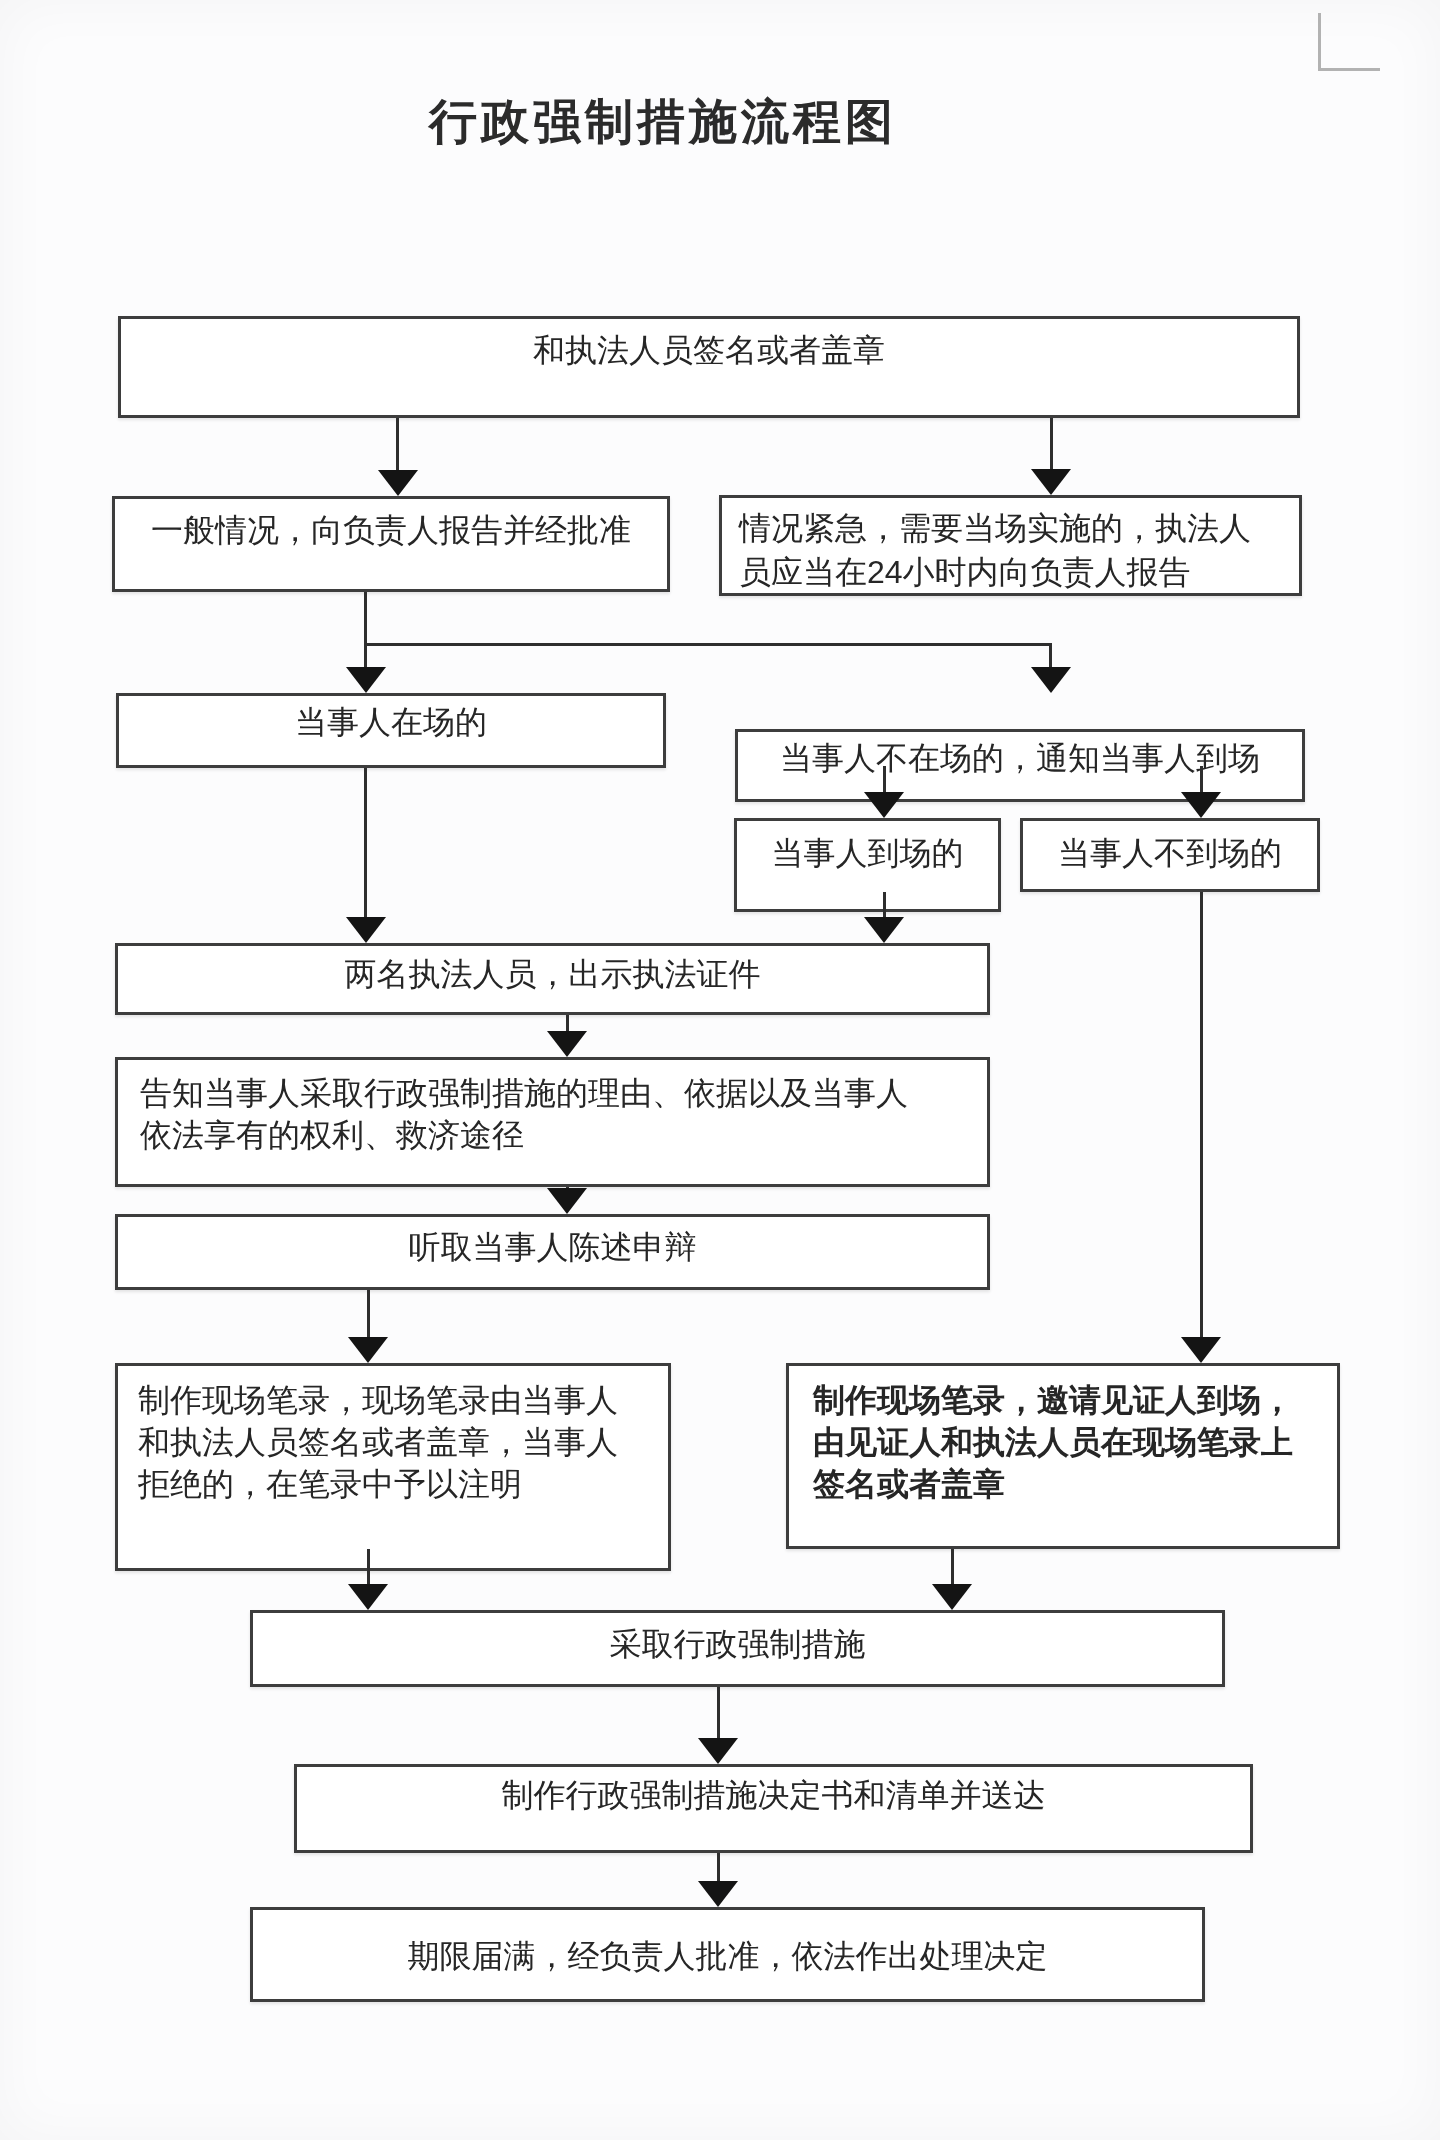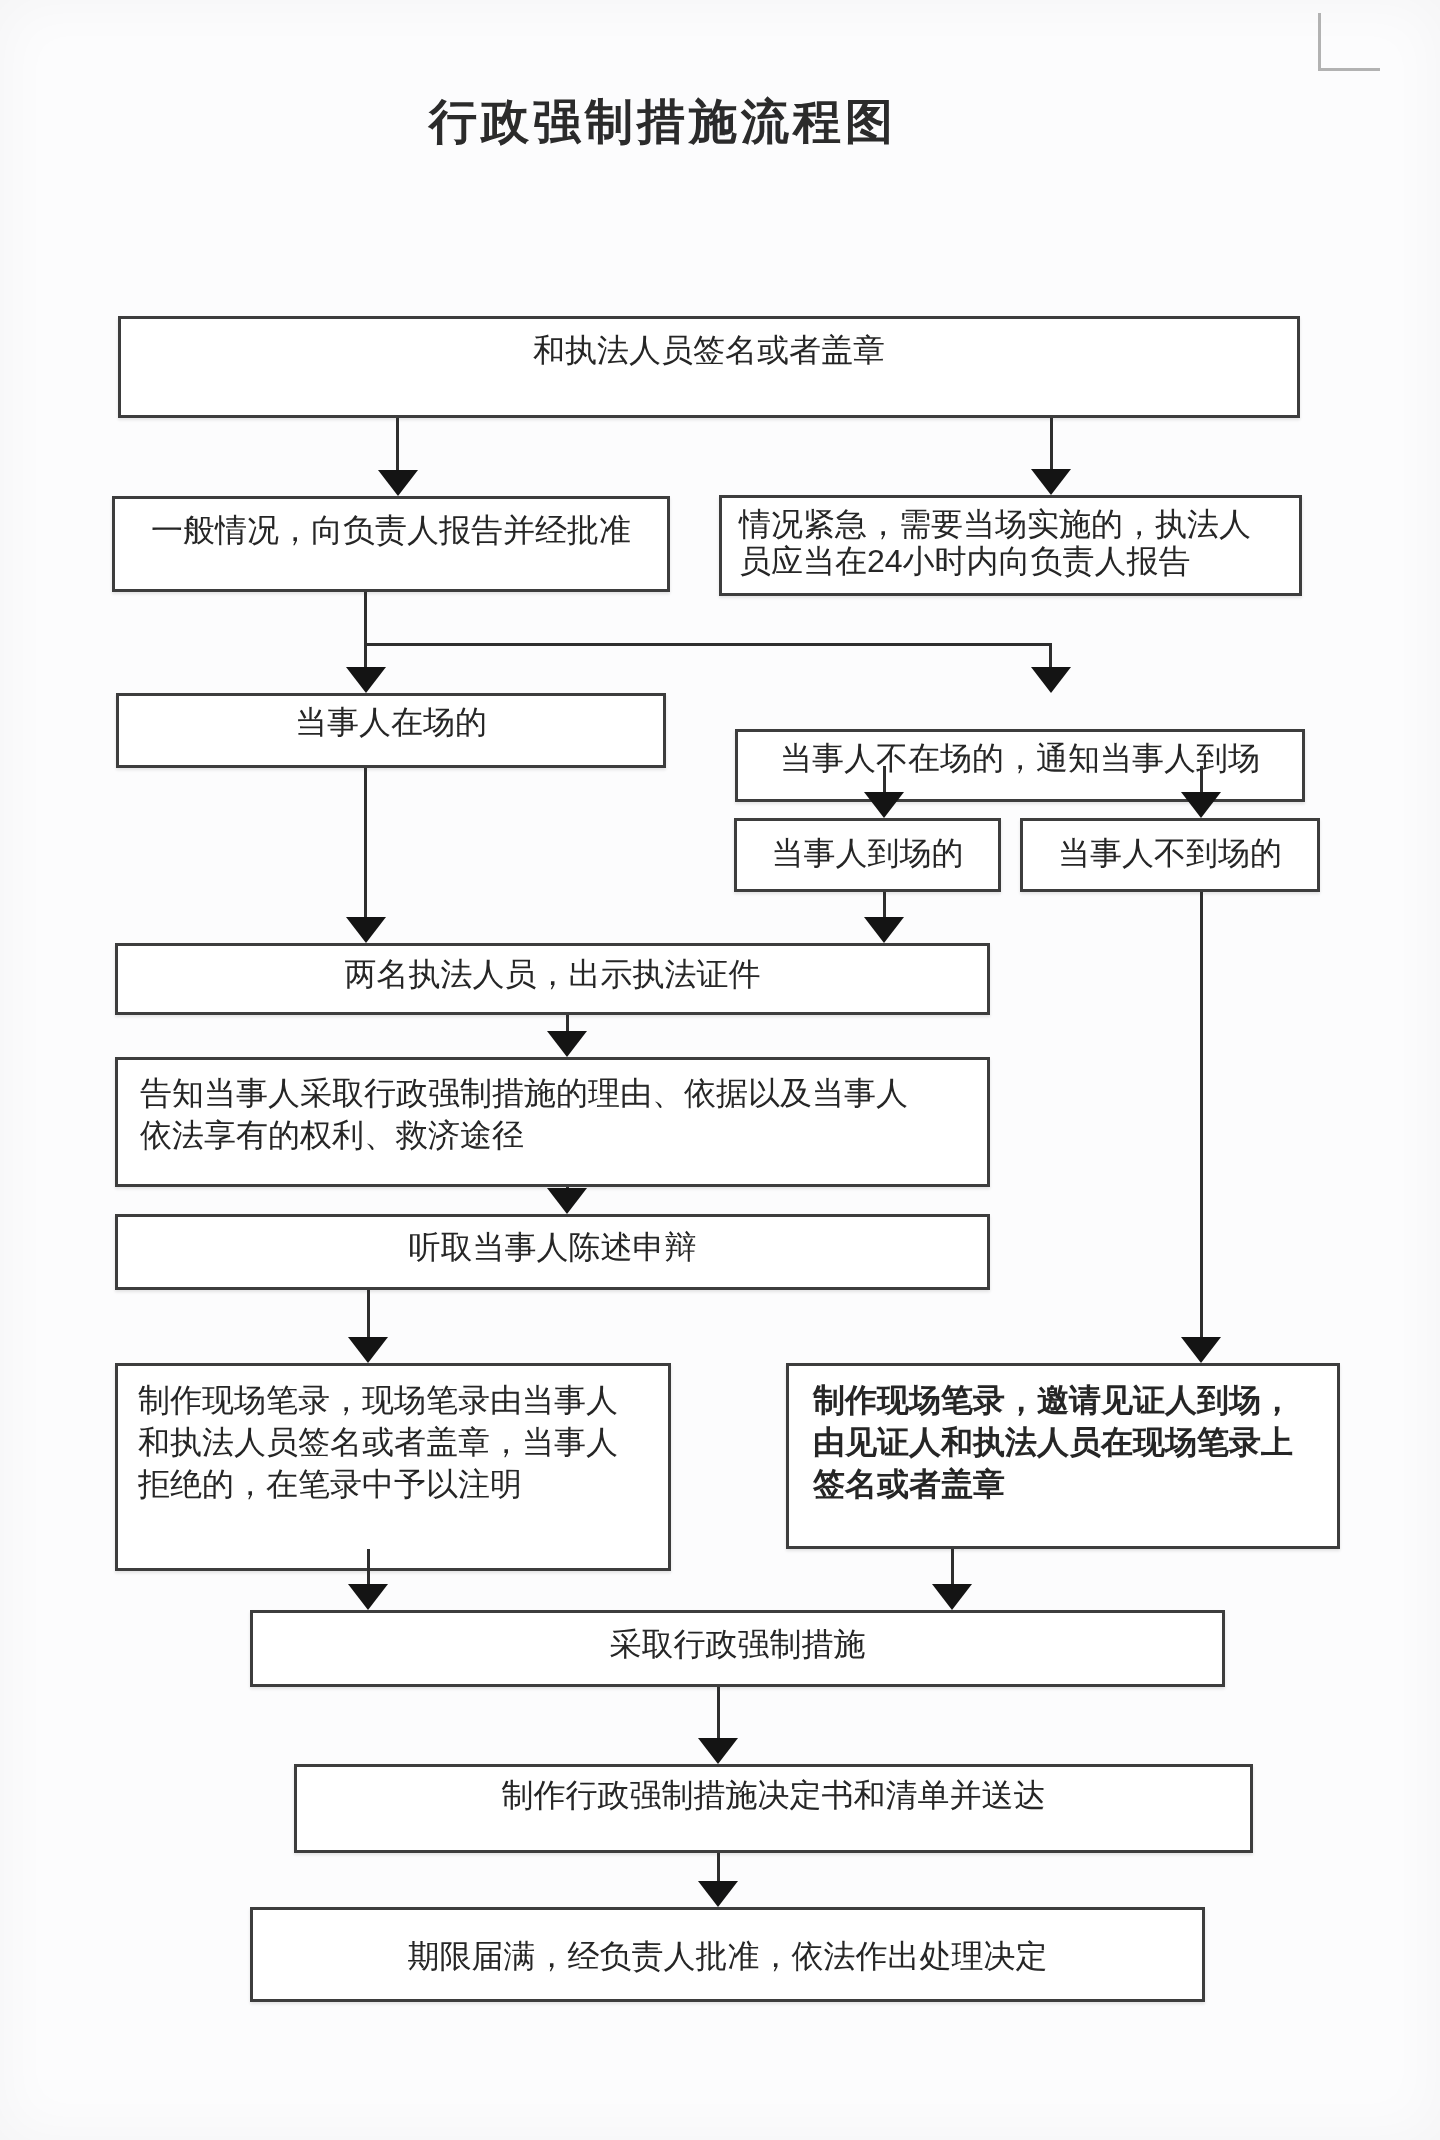--- a/index.html
+++ b/index.html
@@ -27,21 +27,21 @@
     border:3px solid var(--border,#3d3d3d);
     background:var(--box-background,#ffffff);
     color:var(--text,#262626);
     font-size:32px;
     line-height:40px;
     text-align:center;
     white-space:pre;
     box-shadow:0 2px 3px rgba(0,0,0,0.10);
   }
   .ta-left{text-align:left;}
-  .lh44{line-height:37px;}
+  .lh44{line-height:44px;}
   .lh42{line-height:42px;}
   .vline{
     position:absolute;width:3px;
     background:var(--line,#2e2e2e);
   }
   .hline{
     position:absolute;height:3px;
     background:var(--line,#2e2e2e);
   }
   .arrow{
@@ -87,21 +87,21 @@
   <div class="arrow" style="left:1031px;top:667px;"></div>
 
   <div class="node" style="left:116px;top:693px;width:550px;height:75px;padding-top:6px;">当事人在场的</div>
   <div class="node" style="left:735px;top:693px;width:570px;height:73px;padding-top:6px;margin-top:36px;">当事人不在场的，通知当事人到场</div>
 
   <div class="vline" style="left:883px;top:766px;height:26px;"></div>
   <div class="arrow" style="left:864px;top:792px;"></div>
   <div class="vline" style="left:1200px;top:766px;height:26px;"></div>
   <div class="arrow" style="left:1181px;top:792px;"></div>
 
-  <div class="node" style="left:734px;top:818px;width:267px;height:74px;padding-top:12px;">当事人到场的</div>
+  <div class="node" style="left:734px;top:818px;width:267px;height:94px;padding-top:12px;">当事人到场的</div>
   <div class="node" style="left:1020px;top:818px;width:300px;height:74px;padding-top:12px;">当事人不到场的</div>
 
   <div class="vline" style="left:364px;top:768px;height:149px;"></div>
   <div class="arrow" style="left:346px;top:917px;"></div>
   <div class="vline" style="left:883px;top:892px;height:25px;"></div>
   <div class="arrow" style="left:864px;top:917px;"></div>
   <div class="vline" style="left:1200px;top:892px;height:445px;"></div>
   <div class="arrow" style="left:1181px;top:1337px;"></div>
 
   <div class="node" style="left:115px;top:943px;width:875px;height:72px;padding-top:8px;">两名执法人员，出示执法证件</div>

